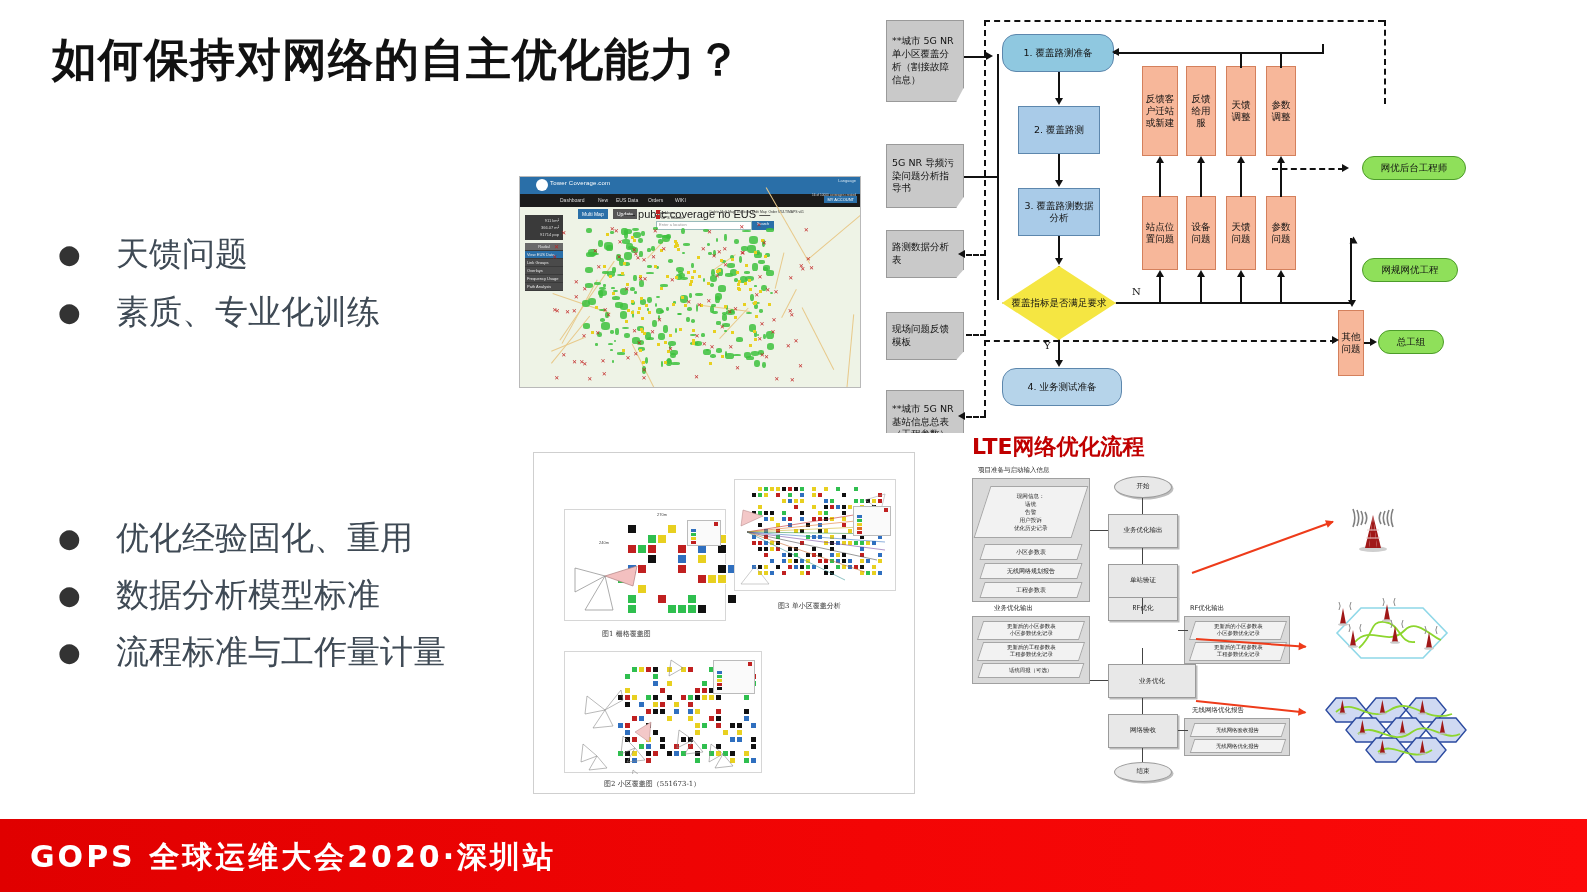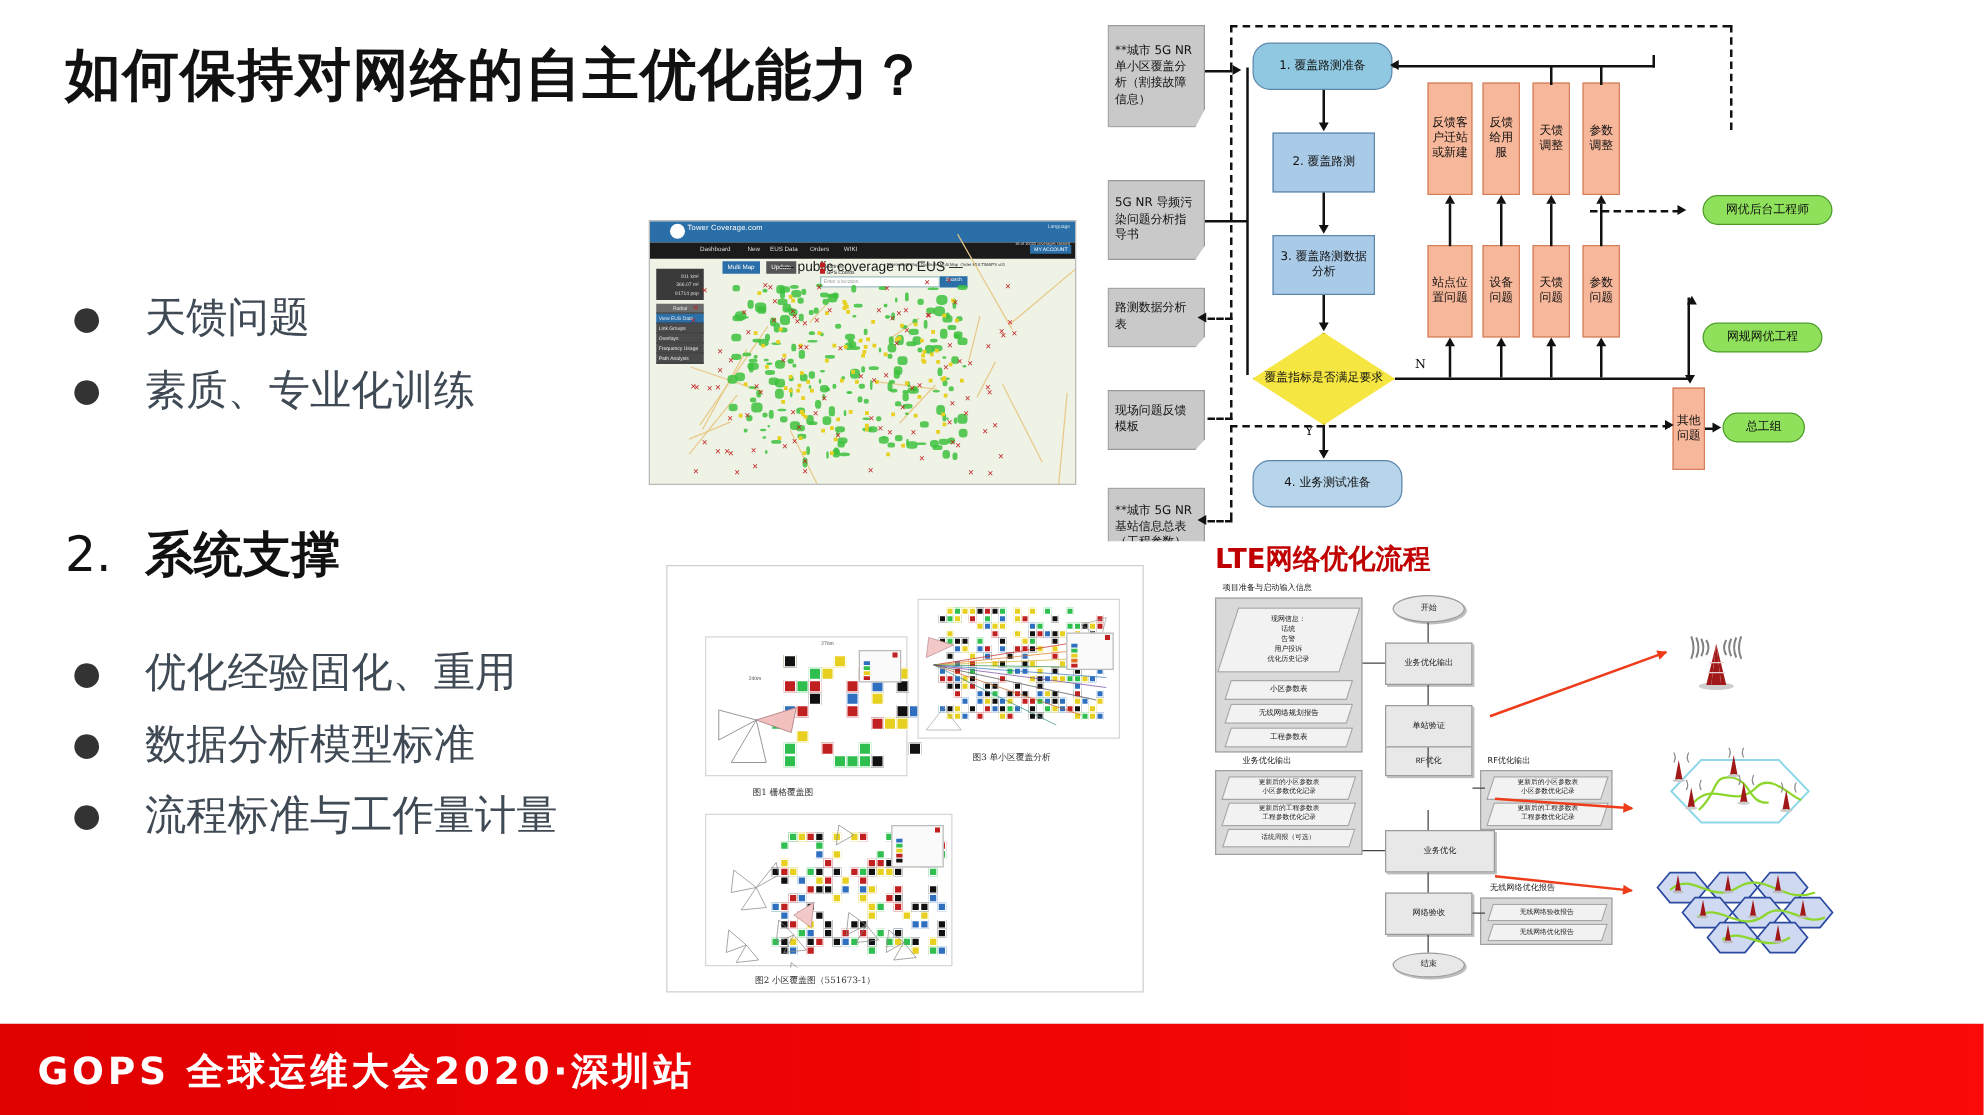--- a/index.html
+++ b/index.html
@@ -150,23 +150,20 @@
 
   <div class="title">如何保持对网络的自主优化能力？</div>
 
   <div class="bullet" style="left:58px; top:232px;">
     <span class="dot">●</span><span>天馈问题</span>
   </div>
   <div class="bullet" style="left:58px; top:290px;">
     <span class="dot">●</span><span>素质、专业化训练</span>
   </div>
 
-  <div class="num-head" style="left:52px; top:417px;">
-    <span class="idx">2.</span><span>系统支撑</span>
-  </div>
   <div class="bullet" style="left:58px; top:516px;">
     <span class="dot">●</span><span>优化经验固化、重用</span>
   </div>
   <div class="bullet" style="left:58px; top:573px;">
     <span class="dot">●</span><span>数据分析模型标准</span>
   </div>
   <div class="bullet" style="left:58px; top:630px;">
     <span class="dot">●</span><span>流程标准与工作量计量</span>
   </div>
 

